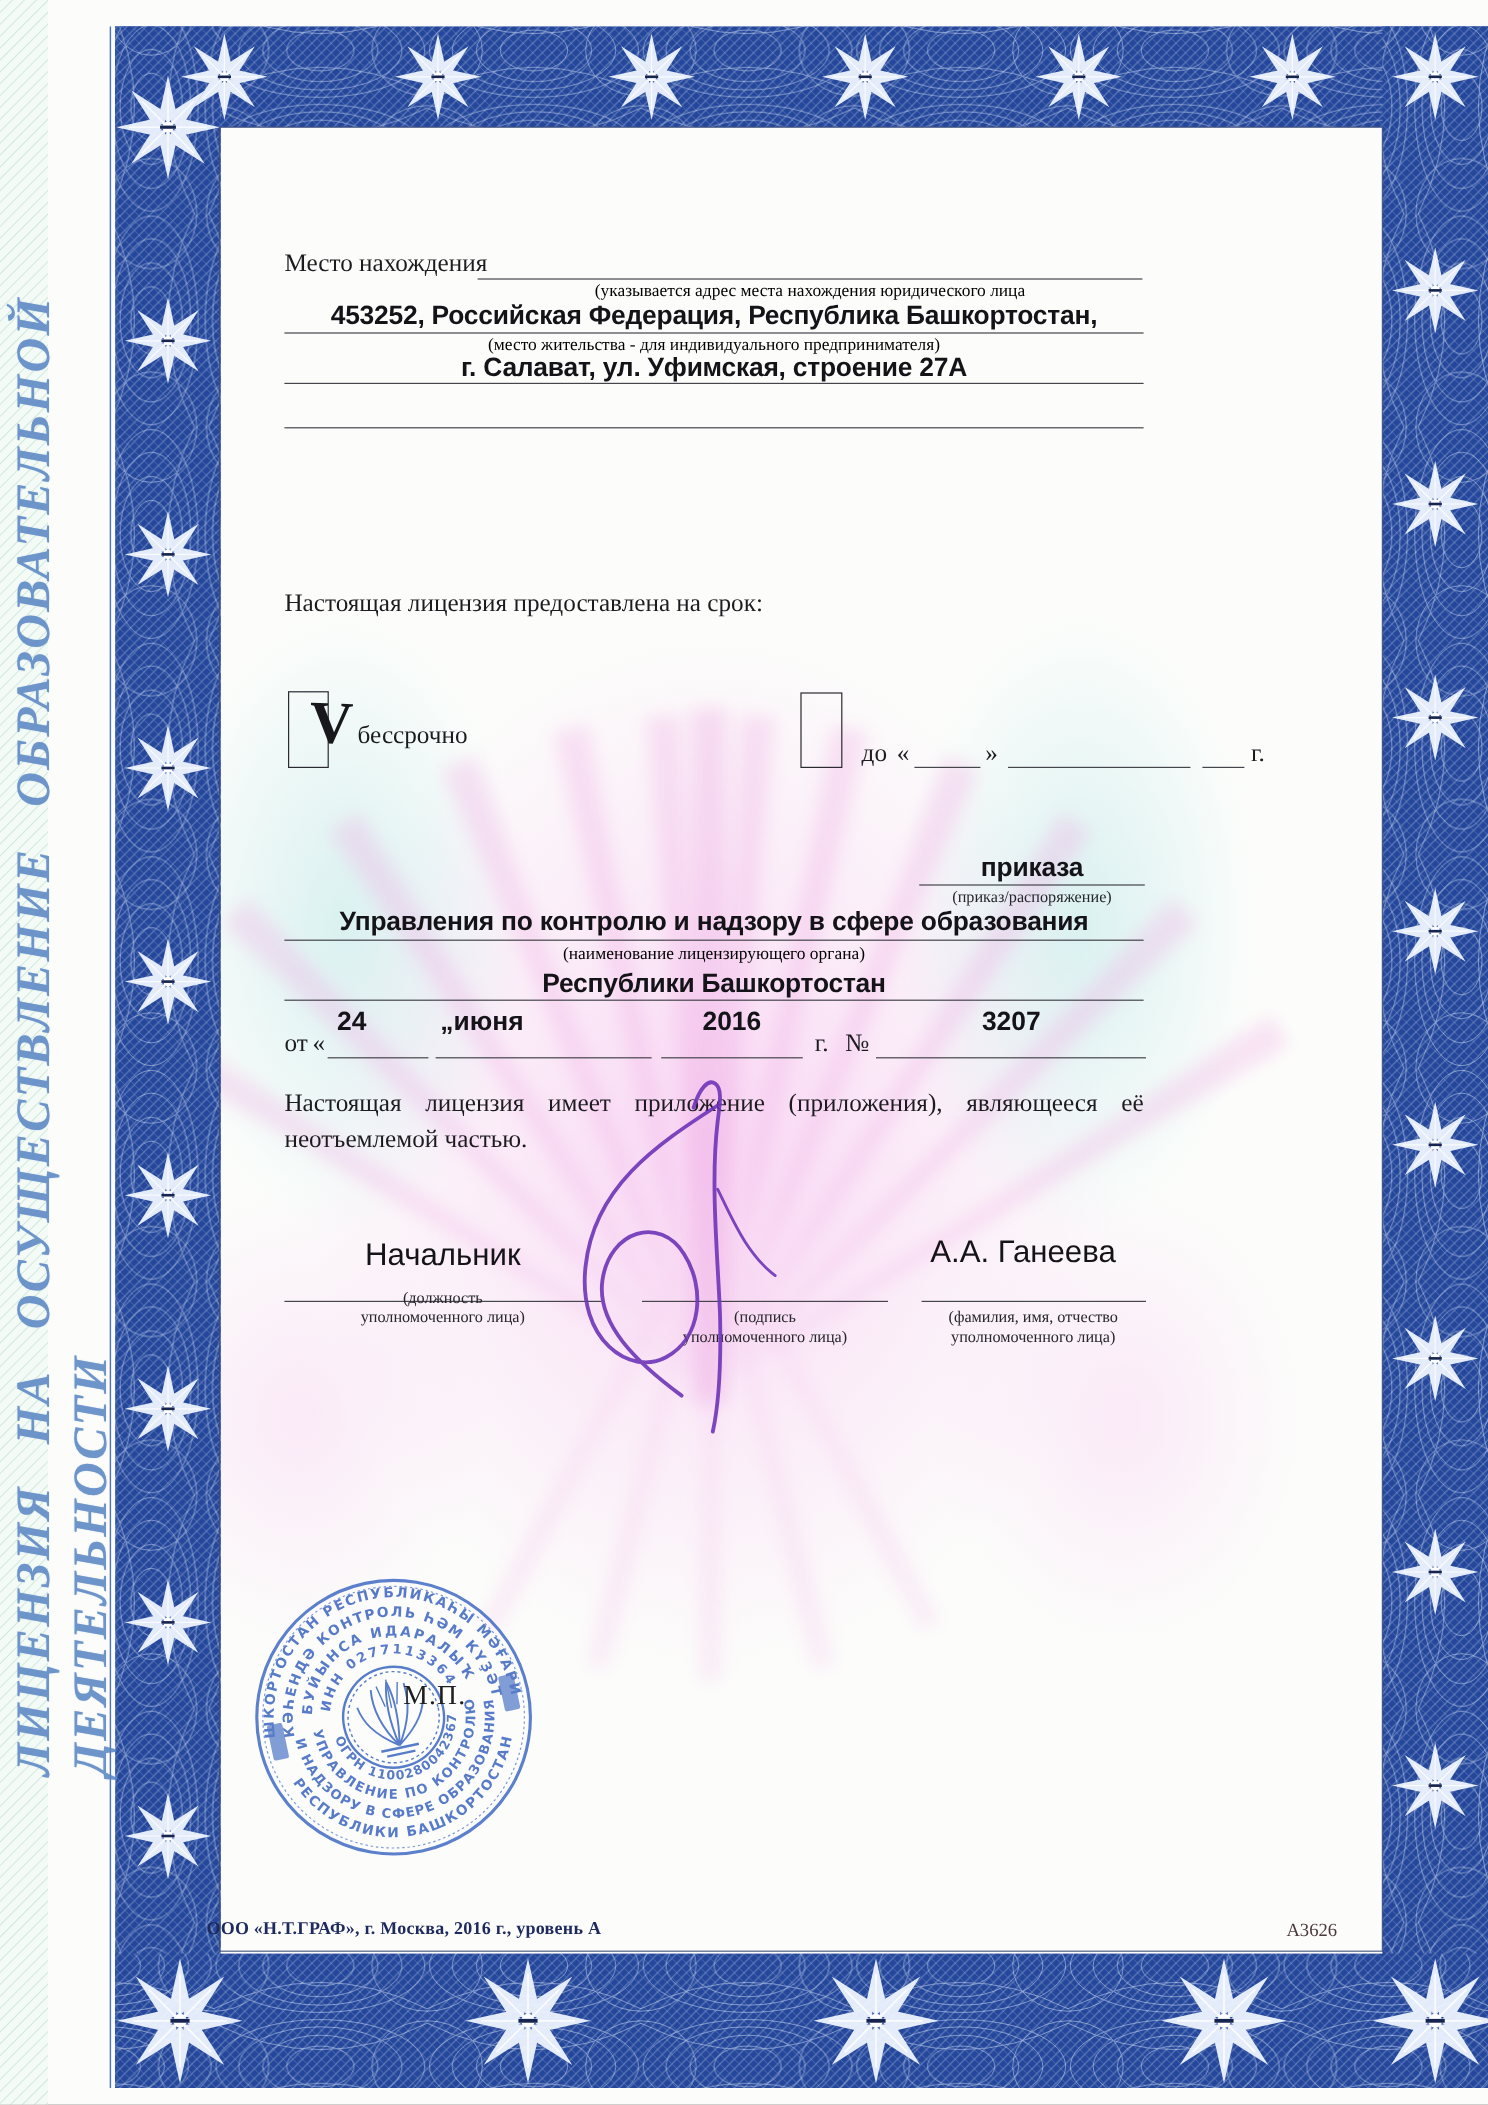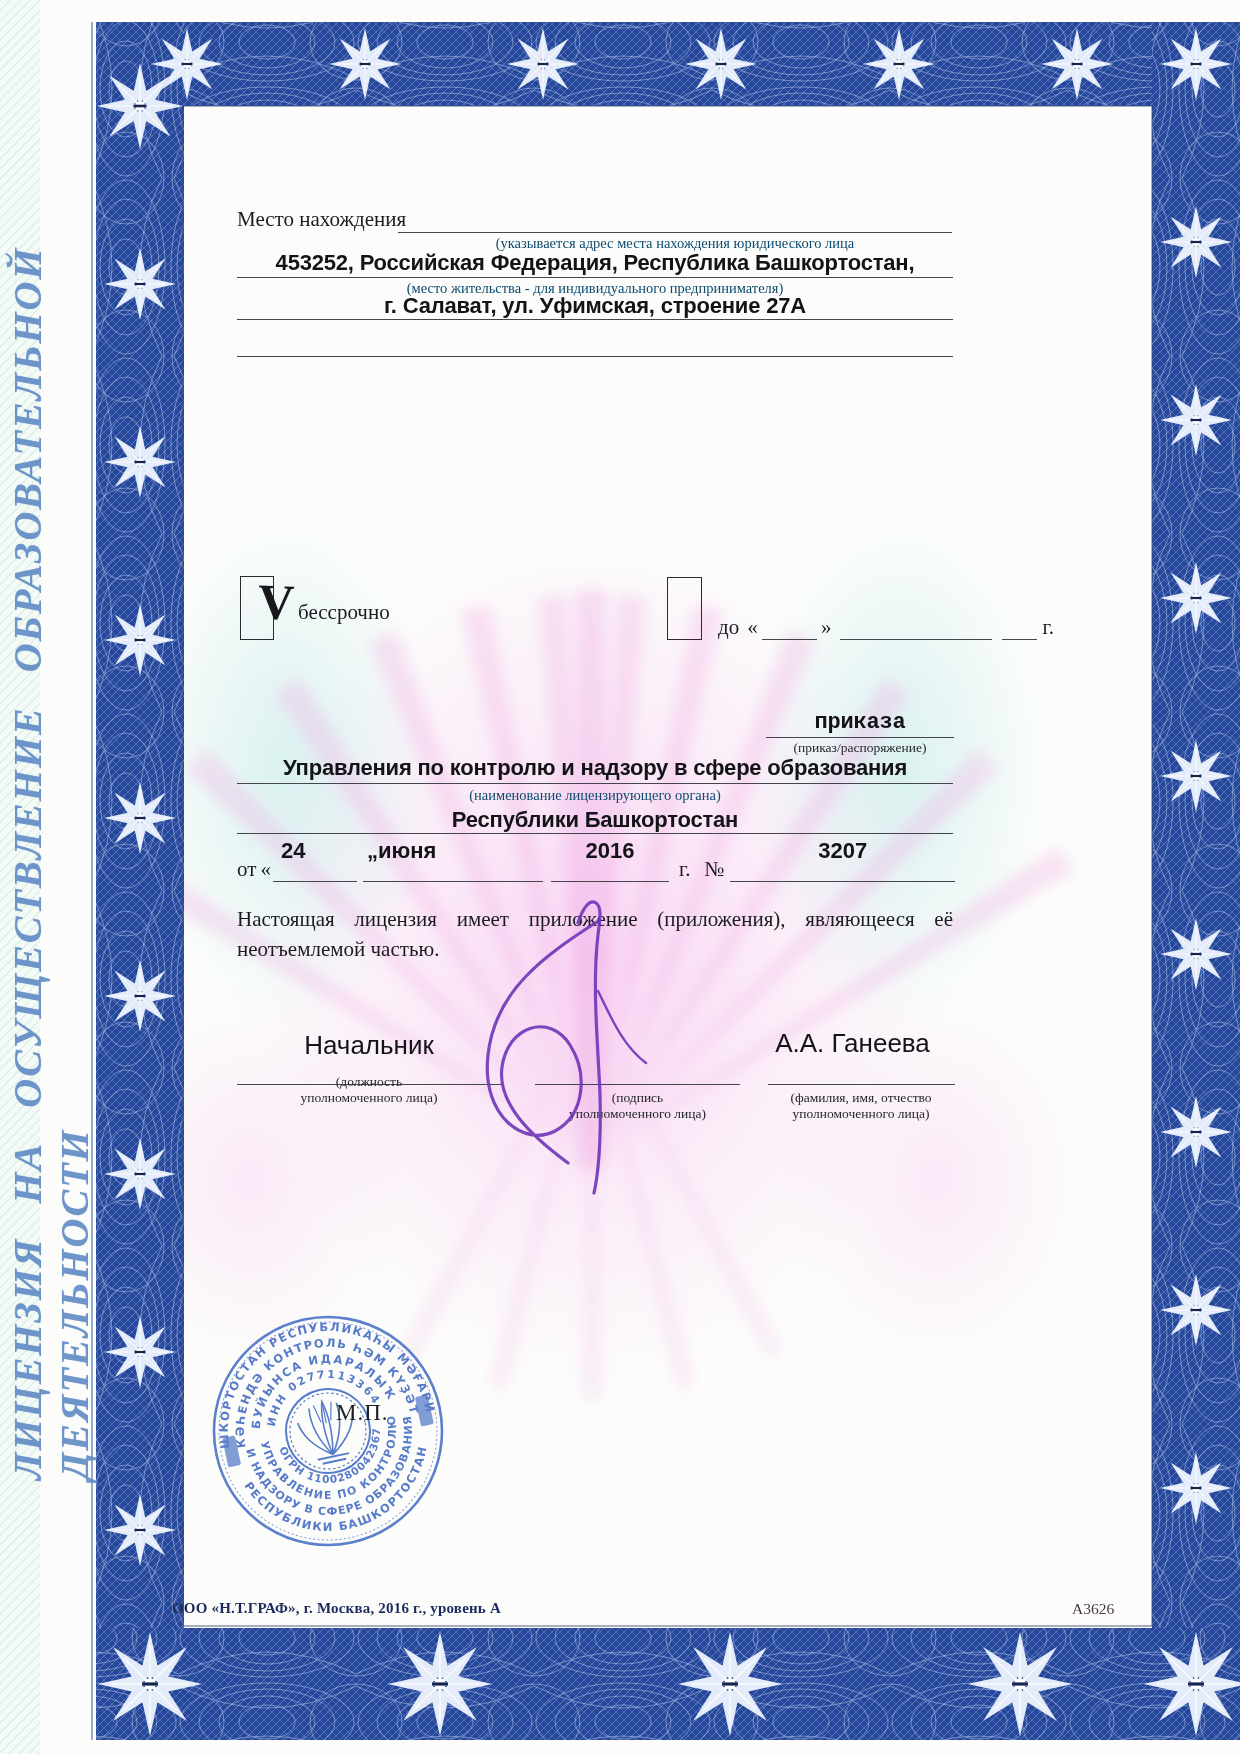--- a/index.html
+++ b/index.html
@@ -1,21 +1,21 @@
 <!DOCTYPE html>
 <html><head>
 <meta charset="utf-8">
 <style>
   html,body{margin:0;padding:0;background:#888;}
   .page{position:relative;width:1240px;height:1754px;margin:0 auto;background:#fcfdfb;overflow:hidden;
         font-family:"Liberation Serif","DejaVu Serif",serif;color:#1c1c20;}
   .abs{position:absolute;}
   .deco{position:absolute;left:0;top:0;z-index:0;}
   .ser{font-size:21px;color:#1c1c20;}
-  .hint{font-size:14.5px;line-height:1.12;color:#0c4a6e;text-align:center;}
+  .hint{font-size:14.5px;line-height:1.12;color:#000000;text-align:center;}
   .hint-s{font-size:13.5px;line-height:1.18;color:#26262b;text-align:center;}
   .bval{font-family:"Liberation Sans","DejaVu Sans",sans-serif;font-weight:700;color:#141418;
         letter-spacing:-0.2px;text-align:center;font-size:22px;}
   .bbig{font-family:"Liberation Sans","DejaVu Sans",sans-serif;font-weight:400;color:#141418;
         font-size:26px;text-align:center;}
   .uline{border-top:1.2px solid #45454c;height:0;}
   .zc{z-index:2;}
   .side-text{left:4px;top:150px;height:1330px;width:74px;z-index:1;
      writing-mode:vertical-rl;transform:rotate(180deg);
      font-family:"Liberation Serif","DejaVu Serif",serif;font-style:italic;font-weight:700;
@@ -196,35 +196,36 @@
   <div class="abs ser zc" style="left:237px;top:207px;">Место нахождения</div>
   <div class="abs uline zc" style="left:398px;top:232px;width:554px;"></div>
   <div class="abs hint zc" style="left:398px;top:235px;width:554px;">(указывается адрес места нахождения юридического лица</div>
   <div class="abs bval zc" style="left:237px;top:250px;width:716px;">453252, Российская Федерация, Республика Башкортостан,</div>
   <div class="abs uline zc" style="left:237px;top:277px;width:716px;"></div>
   <div class="abs hint zc" style="left:237px;top:280px;width:716px;">(место жительства - для индивидуального предпринимателя)</div>
   <div class="abs bval zc" style="left:237px;top:293px;width:716px;">г. Салават, ул. Уфимская, строение 27А</div>
   <div class="abs uline zc" style="left:237px;top:319px;width:716px;"></div>
   <div class="abs uline zc" style="left:237px;top:356px;width:716px;"></div>
 
+  <div class="abs ser zc" style="left:237px;top:490px;">Настоящая лицензия предоставлена на срок:</div>
   <div class="abs checkbox" style="left:240px;top:576px;width:32px;height:62px;"></div>
   <div class="abs vmark" style="left:258px;top:577px;">V</div>
   <div class="abs ser zc" style="left:298px;top:600px;">бессрочно</div>
   <div class="abs checkbox" style="left:667px;top:577px;width:33px;height:61px;"></div>
   <div class="abs untilrow ser" style="left:718px;top:602px;width:336px;">
     <span style="margin-right:8px;">до</span>
     <span style="margin-right:4px;">«</span>
     <span class="seg" style="width:58px;margin-right:4px;"></span>
     <span style="margin-right:8px;">»</span>
     <span class="seg" style="width:160px;margin-right:10px;"></span>
     <span class="seg" style="width:36px;margin-right:6px;"></span>
     <span>г.</span>
   </div>
 
-  <div class="abs bval zc" style="left:766px;top:710px;width:188px;font-family:Liberation Mono, monospace;">приказа</div>
+  <div class="abs bval zc" style="left:766px;top:710px;width:188px;">приказа</div>
   <div class="abs uline zc" style="left:766px;top:737px;width:188px;"></div>
   <div class="abs hint-s zc" style="left:766px;top:740px;width:188px;">(приказ/распоряжение)</div>
   <div class="abs bval zc" style="left:237px;top:755px;width:716px;">Управления по контролю и надзору в сфере образования</div>
   <div class="abs uline zc" style="left:237px;top:783px;width:716px;"></div>
   <div class="abs hint zc" style="left:237px;top:787px;width:716px;">(наименование лицензирующего органа)</div>
   <div class="abs bval zc" style="left:237px;top:807px;width:716px;">Республики Башкортостан</div>
   <div class="abs uline zc" style="left:237px;top:833px;width:716px;"></div>
 
   <div class="abs daterow ser" style="left:237px;top:848px;width:718px;height:34px;">
     <span style="margin-right:4px;">от</span>

